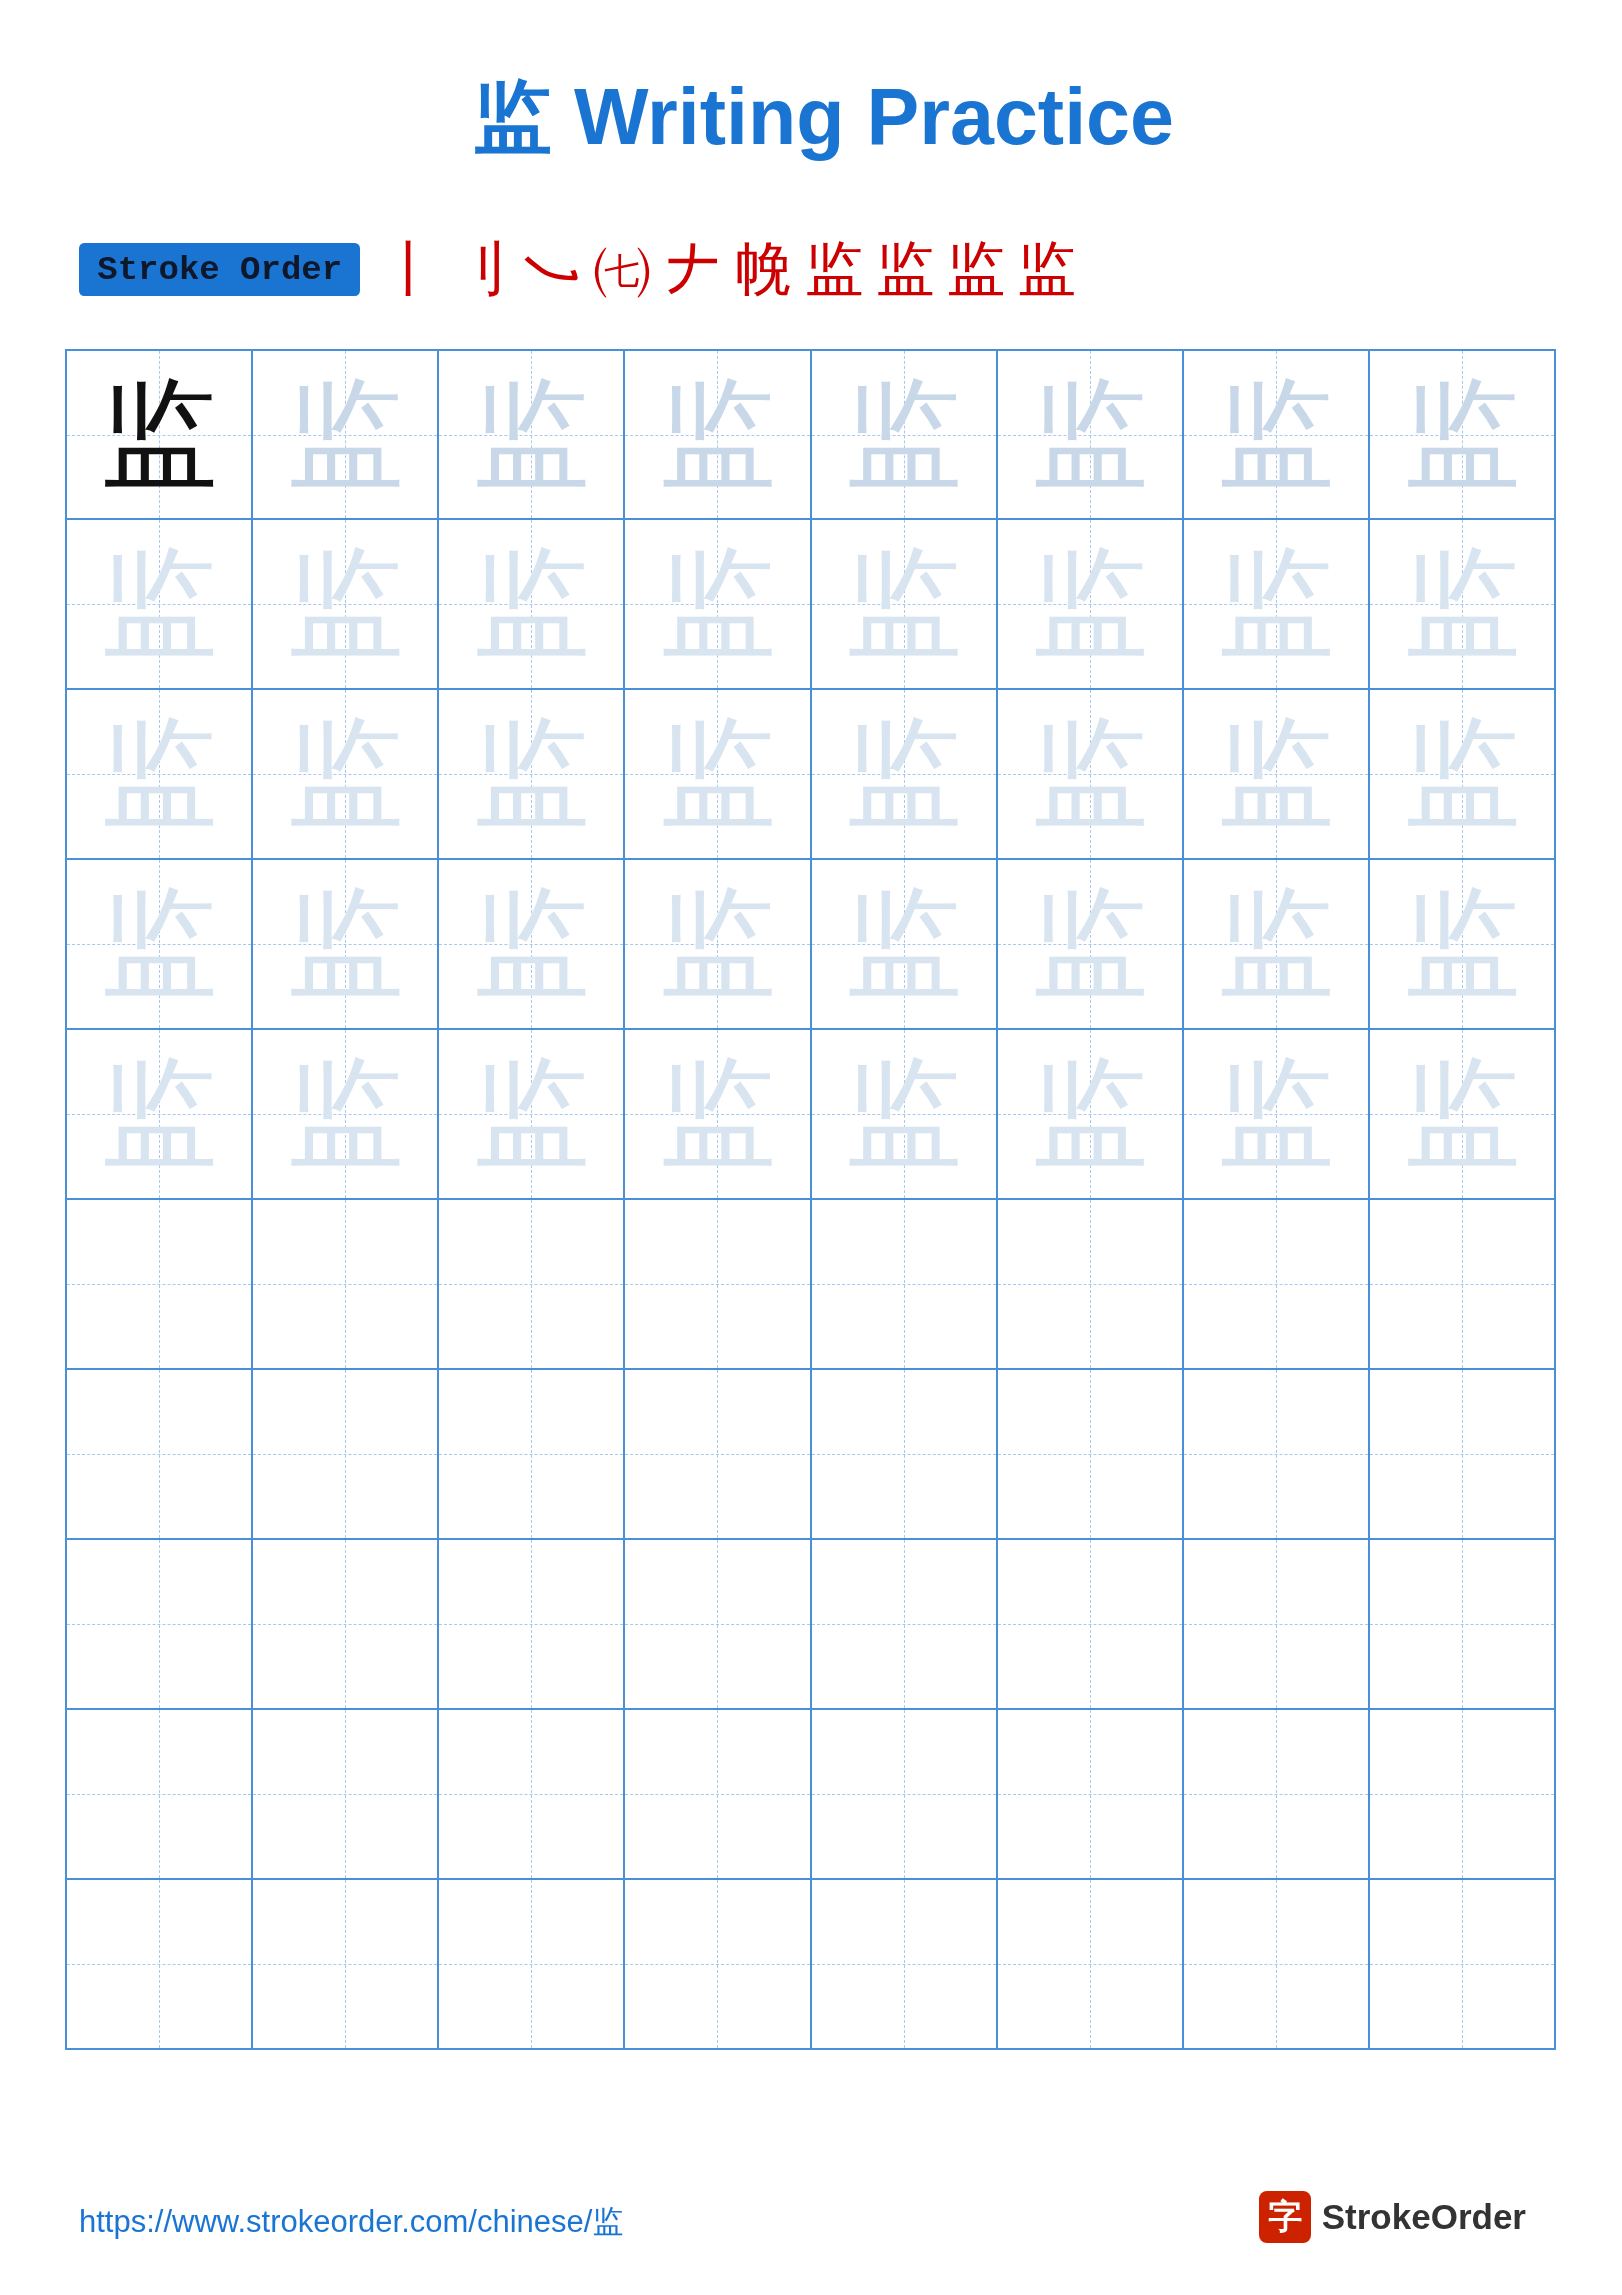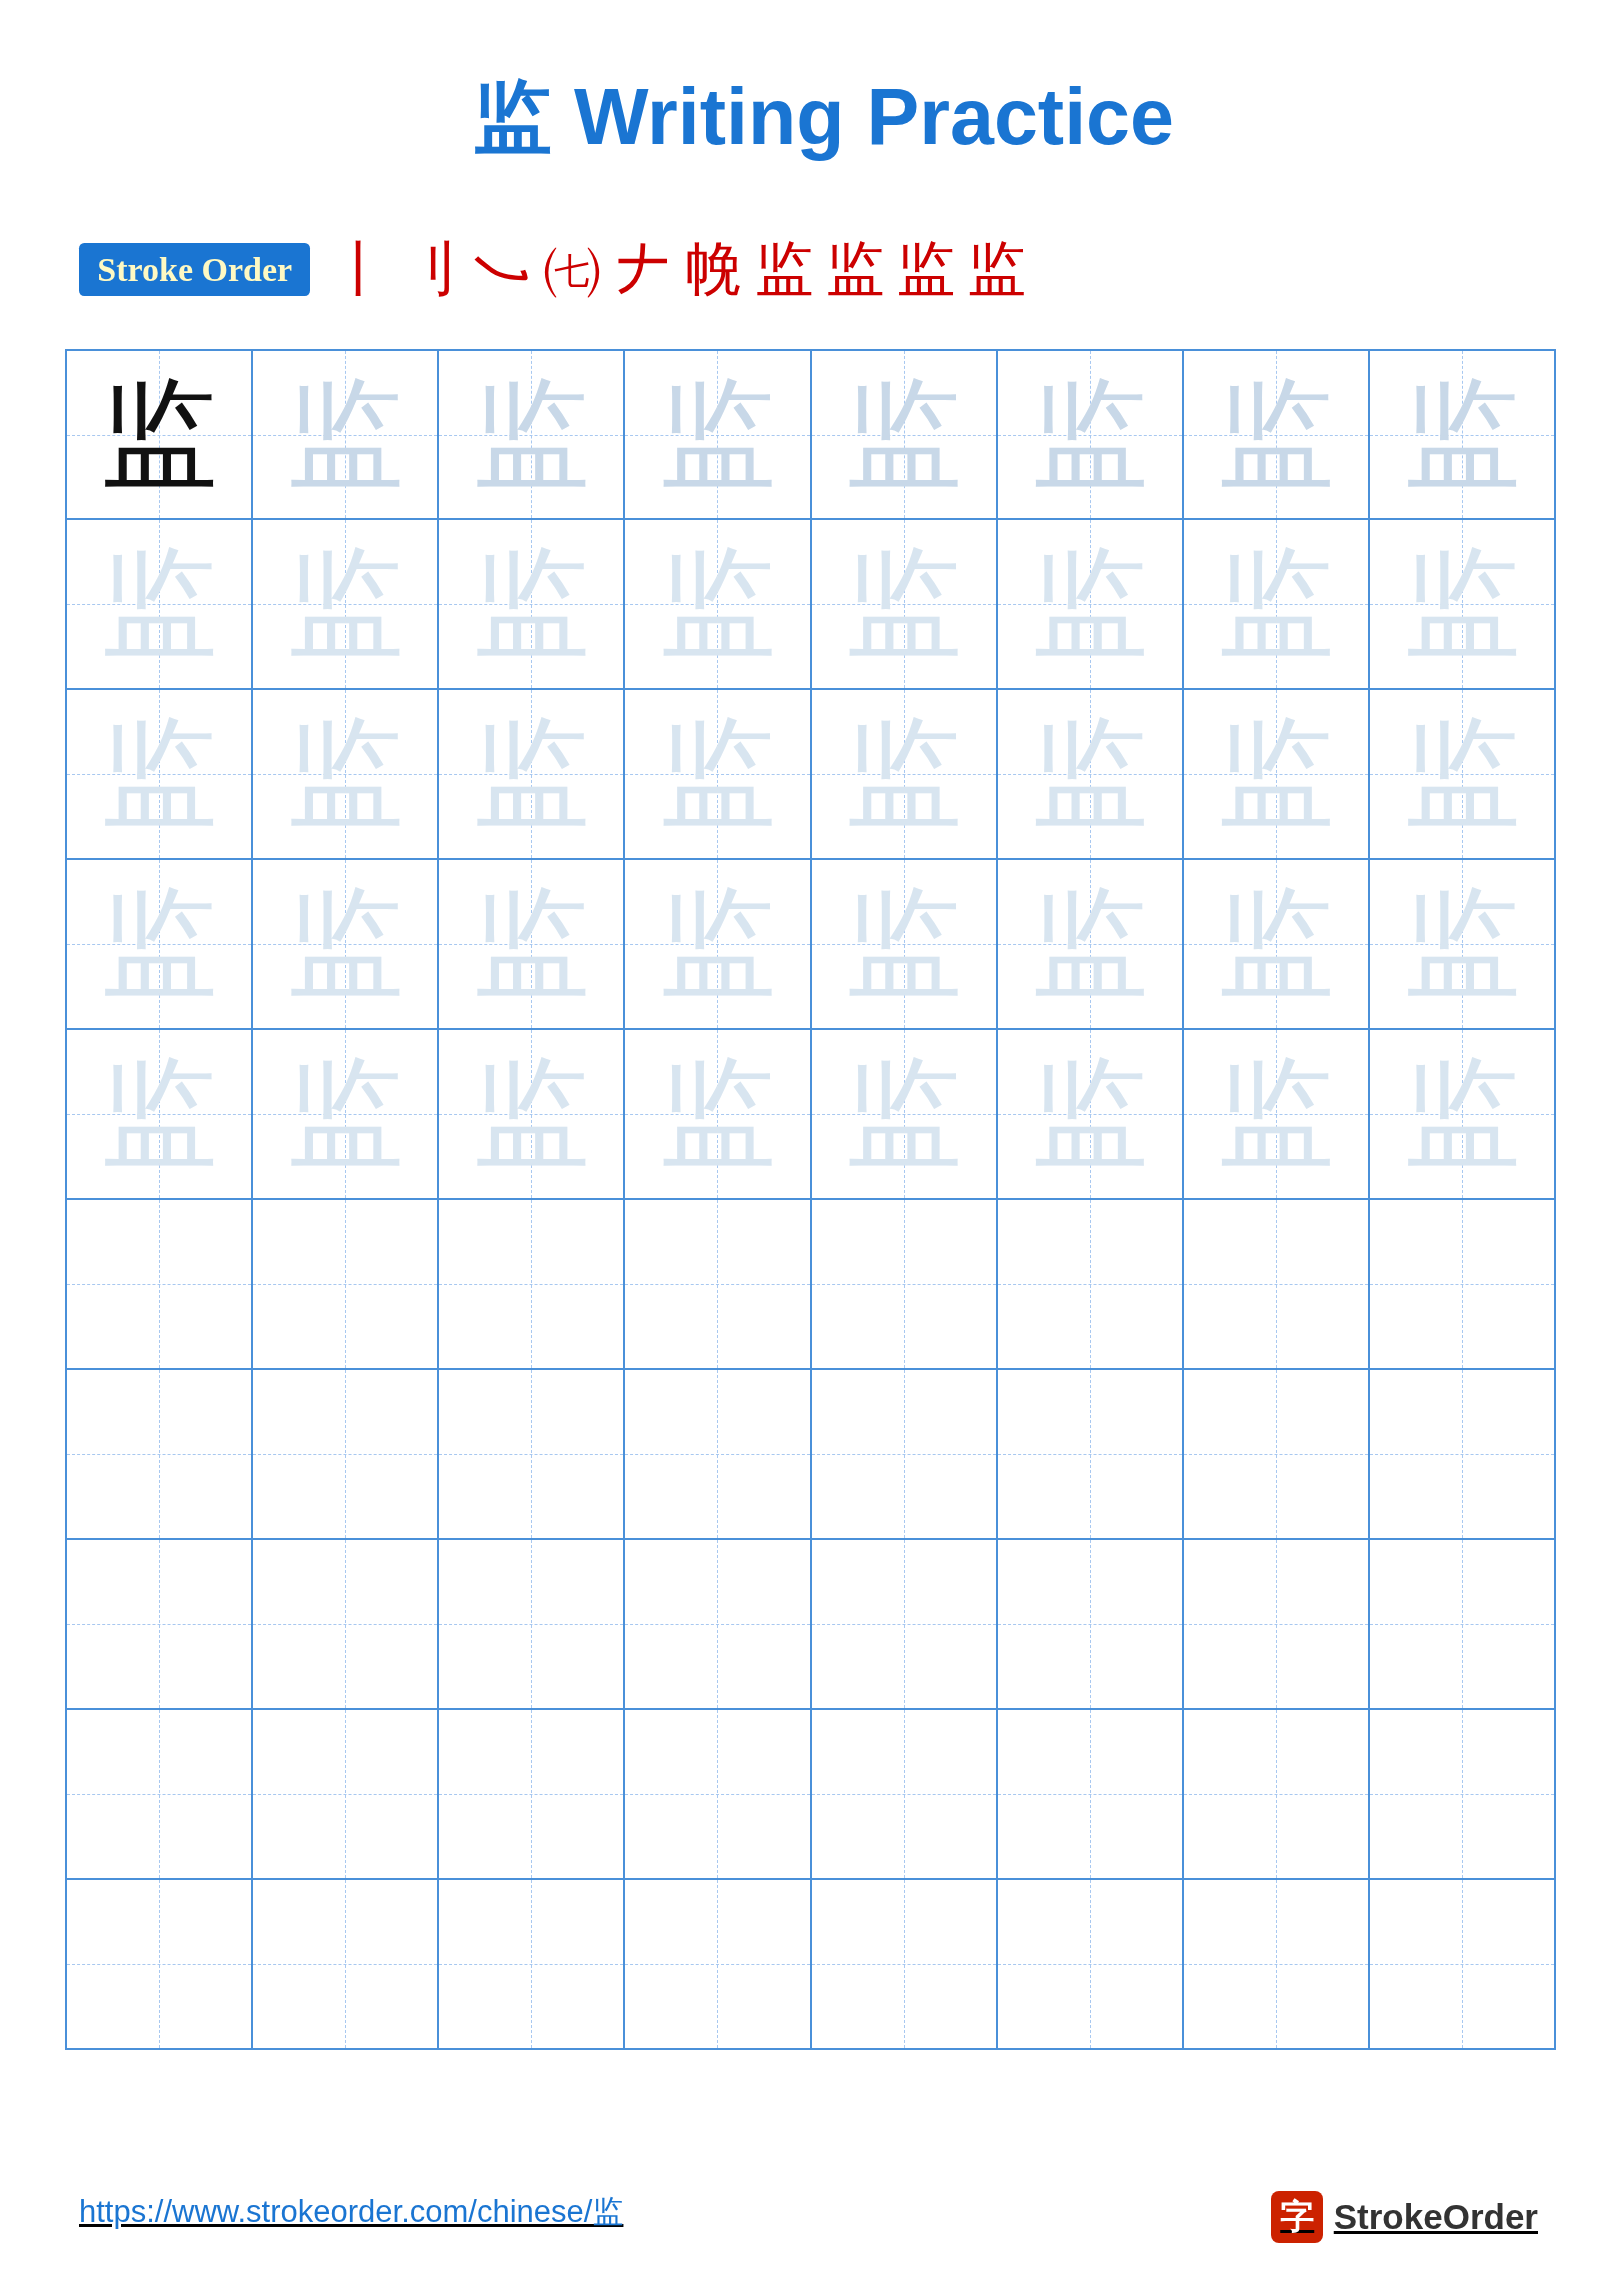--- a/index.html
+++ b/index.html
@@ -26,25 +26,25 @@
 
     .stroke-order-section {
       display: flex;
       align-items: center;
       padding: 19.6px 79px 26px 79px;
       gap: 19.6px;
     }
 
     .stroke-order-badge {
       background: #1a75d2;
-      color: #fef9c3;
+      color: #0f172a;
       font-size: 34px;
       padding: 7.9px 18.3px;
       border-radius: 5.2px;
-      font-family: Liberation Serif, serif;
+      font-family: Liberation Mono, monospace;
       font-weight: bold;
       white-space: nowrap;
       flex-shrink: 0;
     }
 
     .stroke-order-chars {
       display: flex;
       align-items: center;
       gap: 11.8px;
       font-size: 59px;
@@ -121,26 +121,25 @@
     
     .cell-lighter .char-display {
       color: #d8e5f0;
       opacity: 1;
     }
 
     .footer {
       position: absolute;
       bottom: 52px;
       left: 0;
-      right: 5px;
+      right: 17px;
       display: flex;
       justify-content: space-between;
-      align-items: flex-start;
+      align-items: flex-end;
       padding: 0 79px;
-      text-decoration: underline;
     }
 
     .footer-url {
       font-size: 31px;
       color: #1a75d2;
       font-family: Arial, sans-serif;
     }
 
     .footer-brand {
       display: flex;

